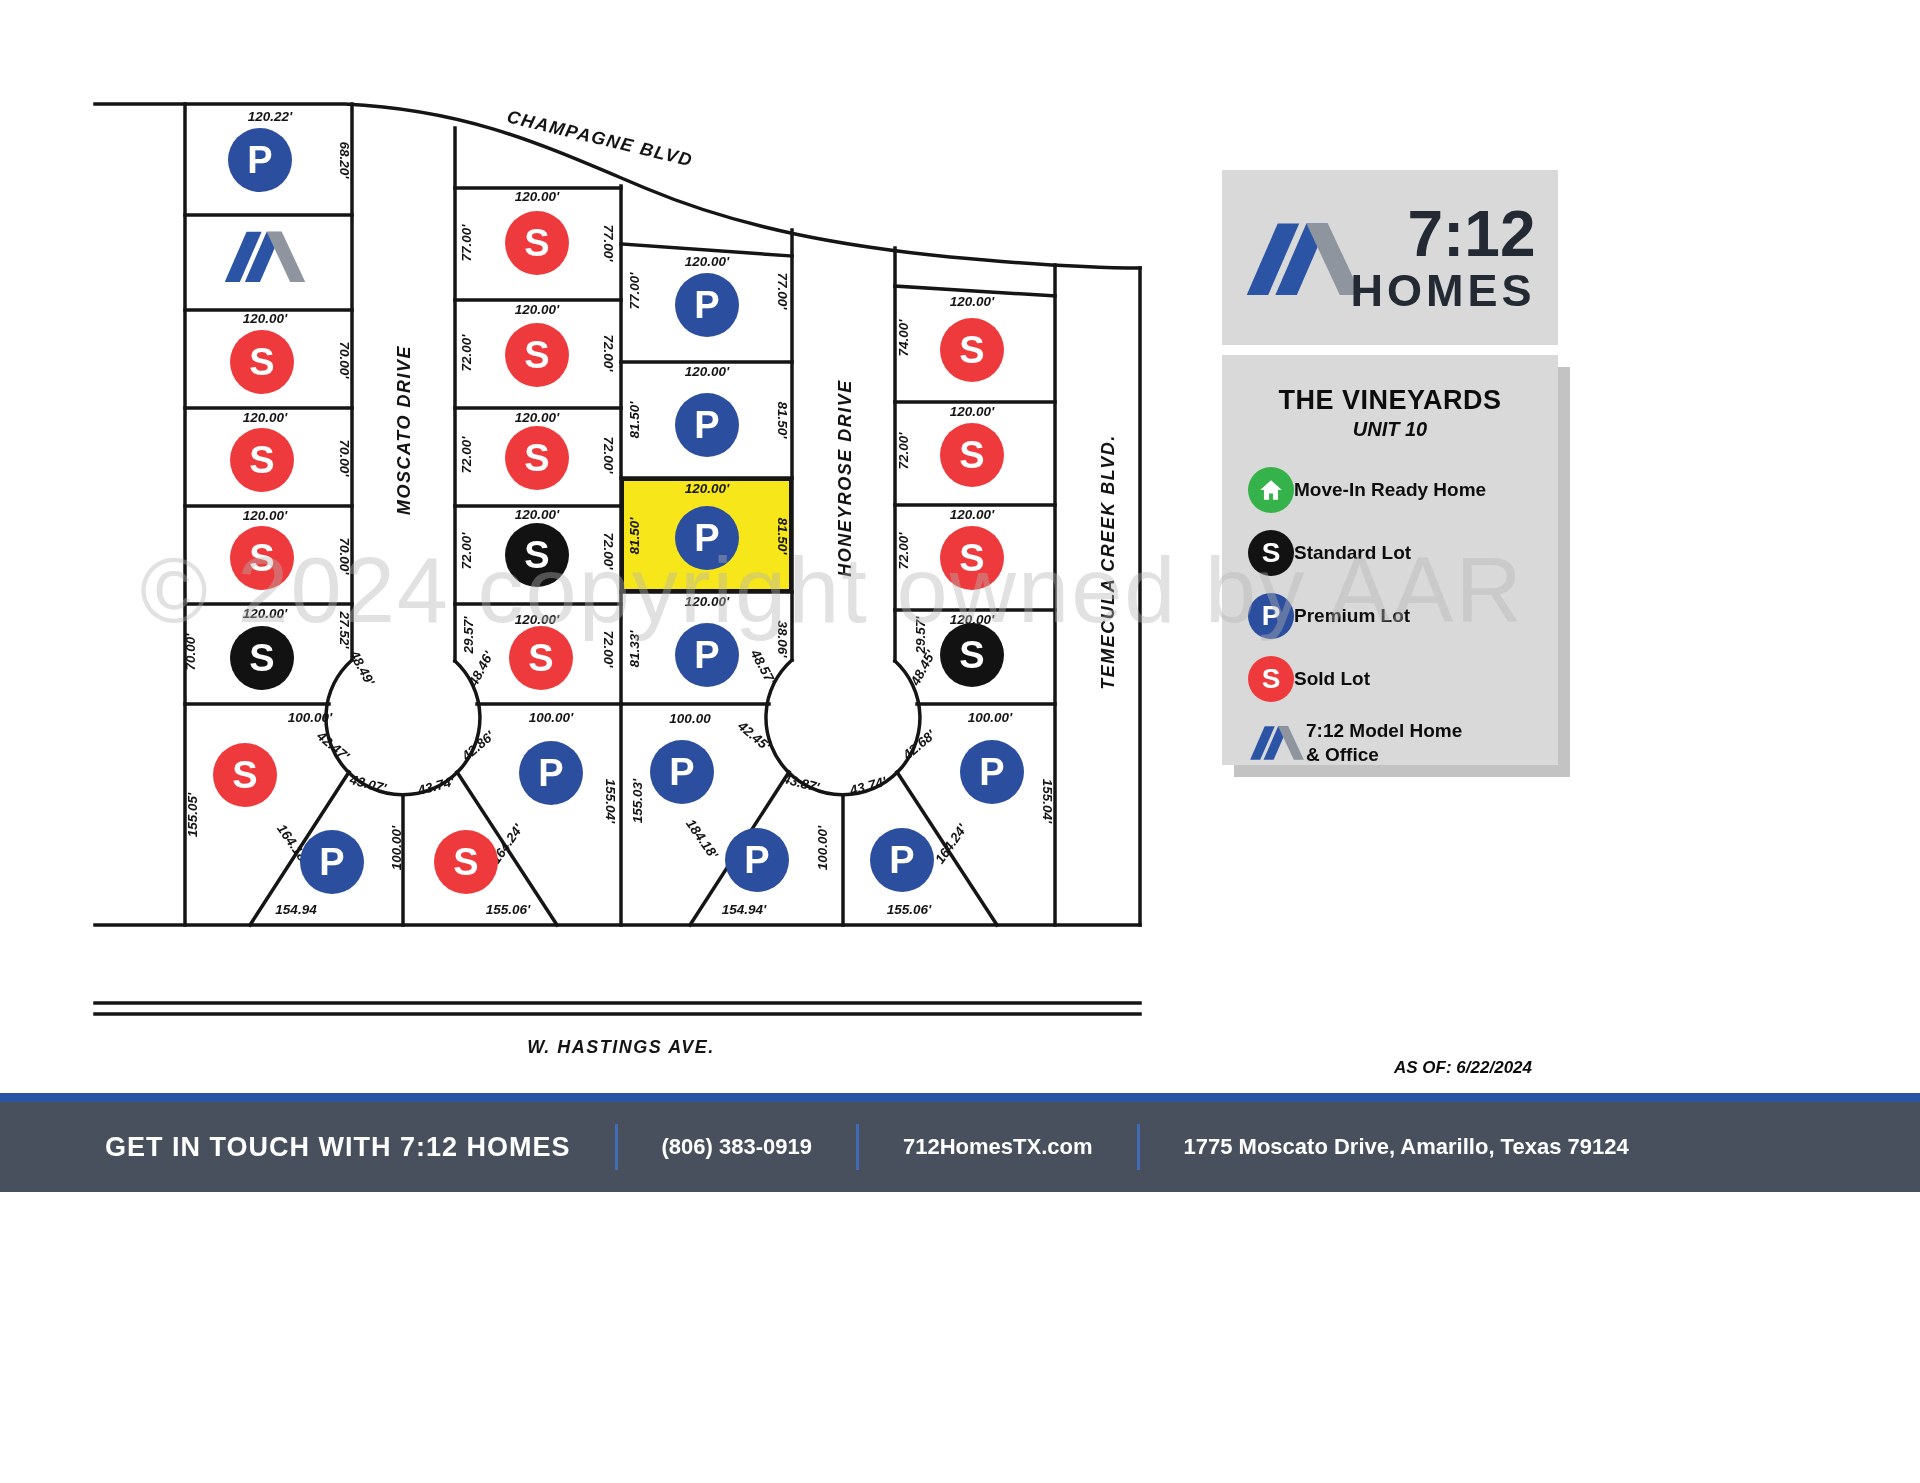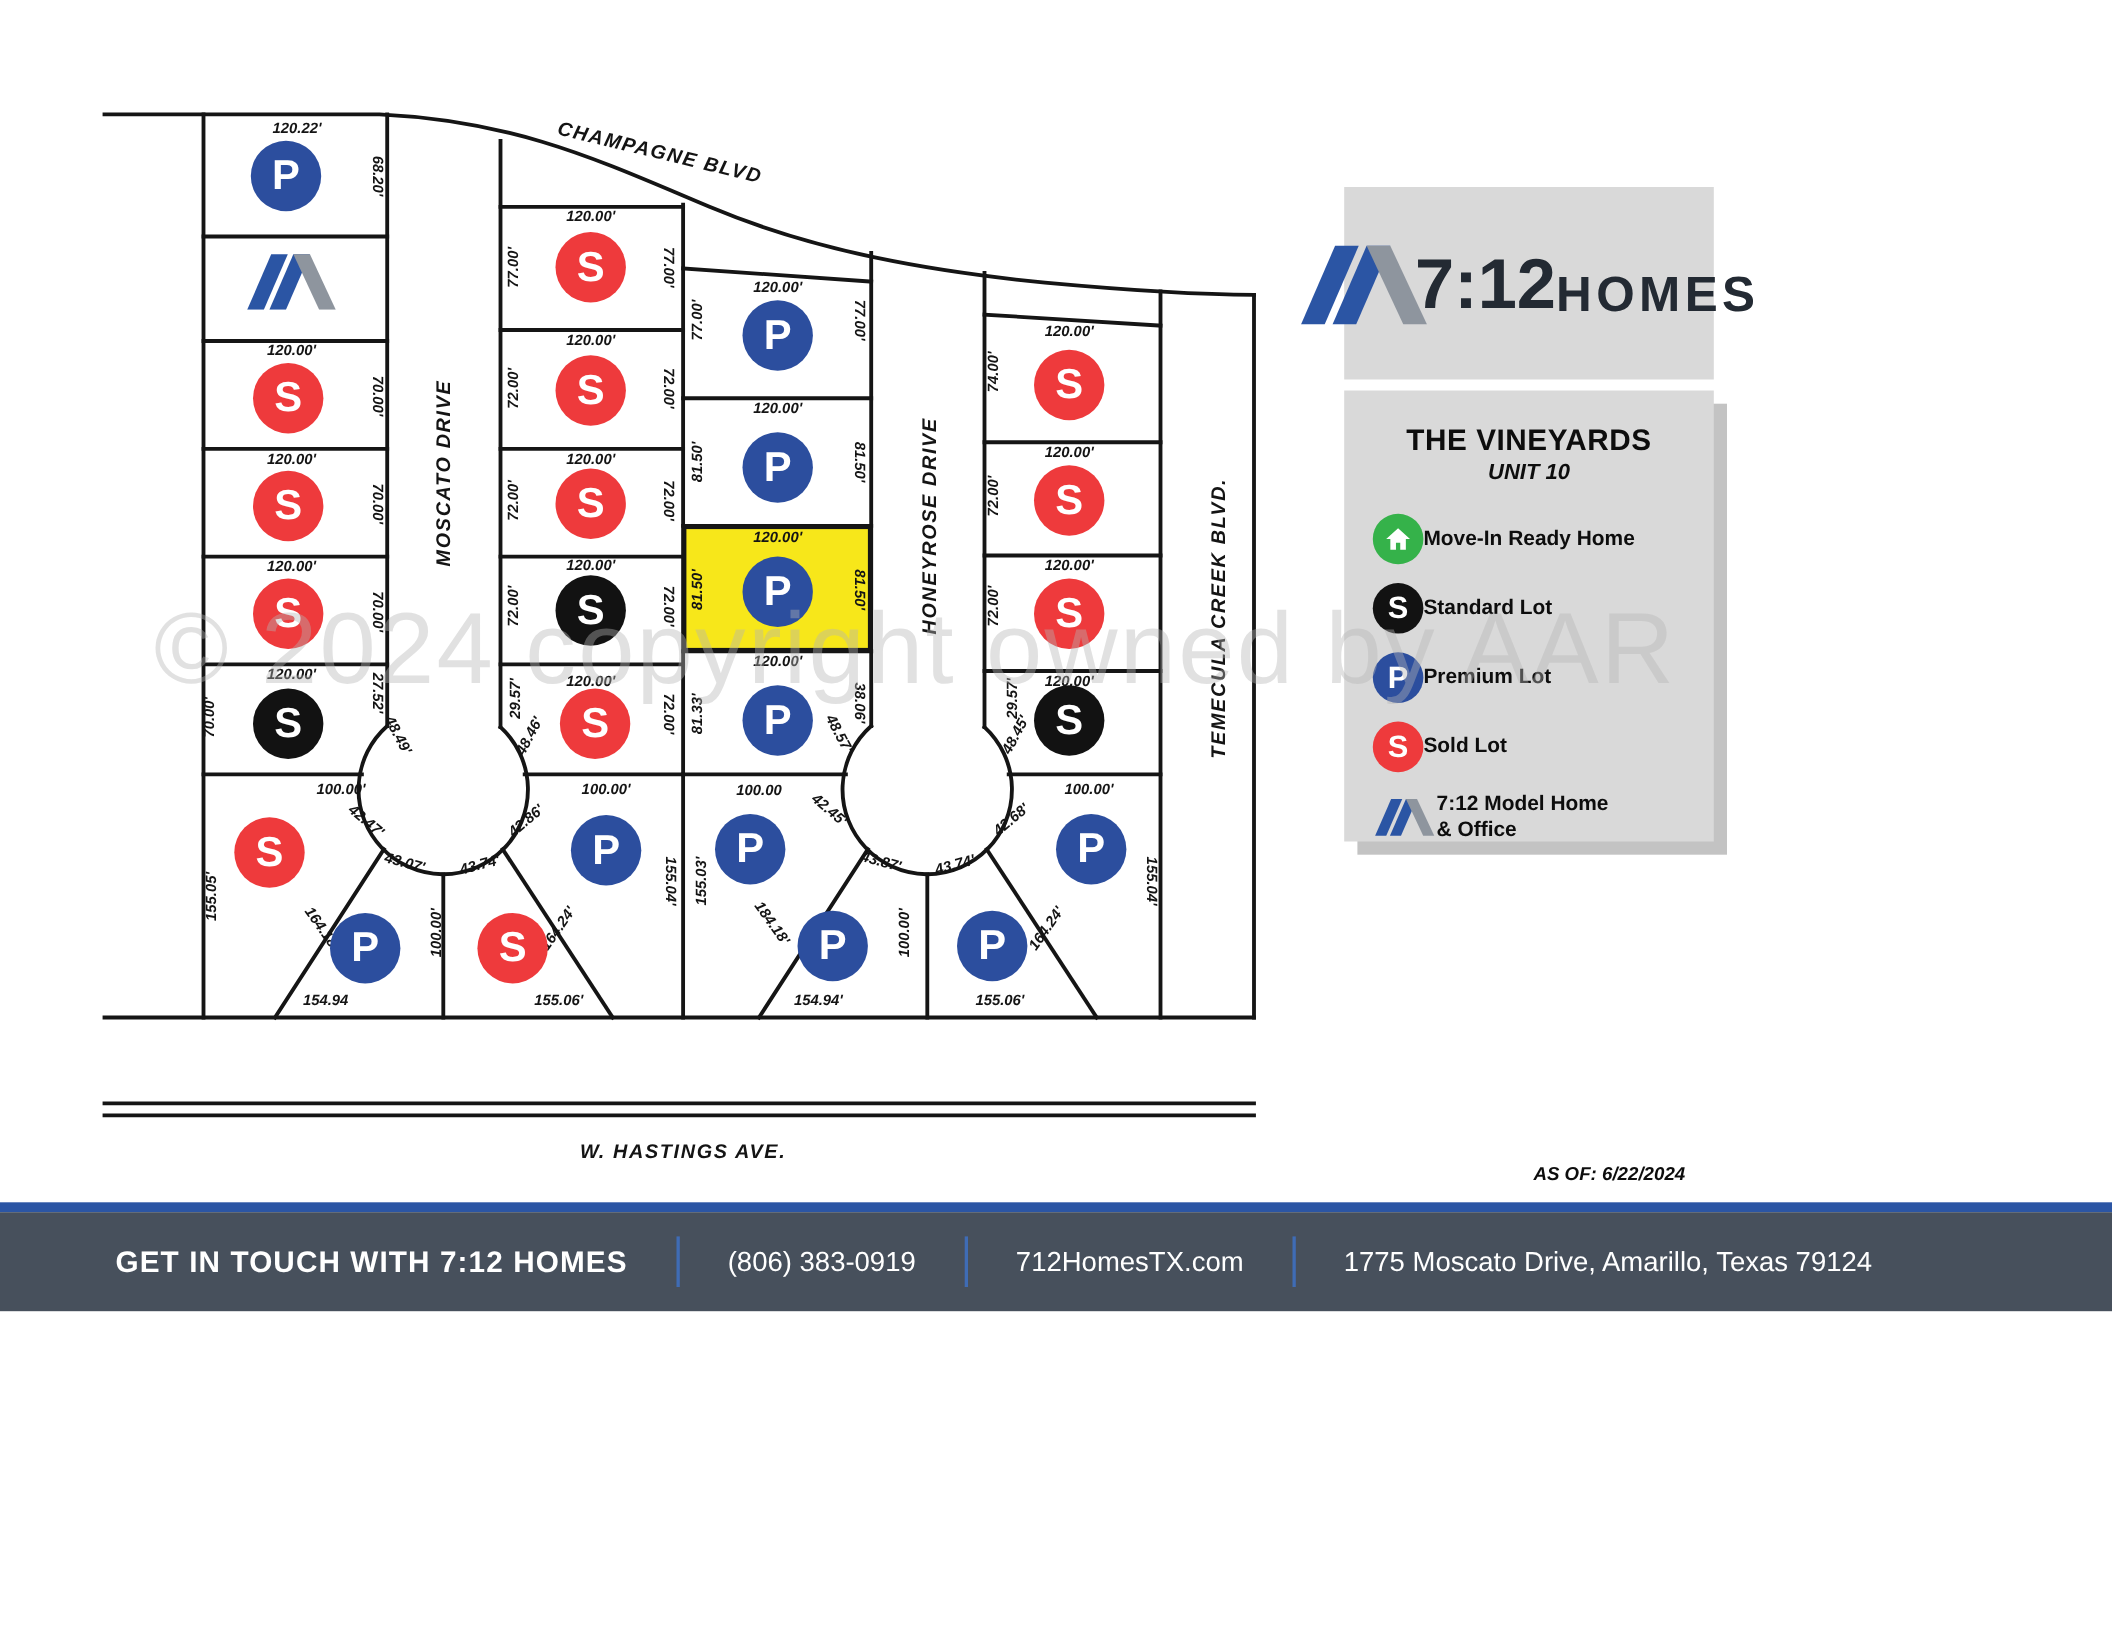--- a/index.html
+++ b/index.html
@@ -14,21 +14,21 @@
   .marker{position:absolute;width:64px;height:64px;border-radius:50%;
        display:flex;align-items:center;justify-content:center;color:#fff;
        font-weight:bold;font-size:38px;transform:translate(-50%,-50%);z-index:4}
   .model-roof{position:absolute;transform:translate(-50%,-50%);z-index:4}
   .watermark{position:absolute;left:140px;top:538px;font-size:92px;letter-spacing:2px;
        color:#b5b5b5;opacity:.4;white-space:nowrap;z-index:20;pointer-events:none}
   .card{position:absolute;background:#d9d9d9;z-index:10}
   .logo-card{left:1222px;top:170px;width:336px;height:175px;
        display:flex;align-items:center;justify-content:center}
   .logo-row{display:flex;align-items:center}
-  .logo-text{display:flex;align-items:flex-end;margin-left:-14px}
+  .logo-text{display:flex;flex-direction:column;align-items:flex-end;margin-left:-14px}
   .logo-712{font-size:64px;font-weight:bold;color:#232a33;line-height:1}
   .logo-homes{font-size:45px;font-weight:bold;letter-spacing:4px;color:#232a33;line-height:1;margin-top:2px}
   .legend-card{left:1222px;top:355px;width:336px;height:410px;
        box-shadow:12px 12px 0 #c3c3c3;padding:30px 26px 0 26px;box-sizing:border-box}
   .lg-title{font-size:27px;font-weight:bold;text-align:center;letter-spacing:.5px;color:#0d0d0d}
   .lg-sub{font-size:20px;font-weight:bold;font-style:italic;text-align:center;margin-top:2px;color:#0d0d0d}
   .lg-rows{margin-top:26px;display:flex;flex-direction:column;gap:17px}
   .lg-row{display:flex;align-items:center;}
   .licon{width:46px;height:46px;min-width:46px;border-radius:50%;display:flex;
        align-items:center;justify-content:center;color:#fff;font-weight:bold;font-size:28px}
@@ -38,21 +38,21 @@
   .licon.red{background:#ee3a3c}
   .roof-wrap{width:58px;min-width:58px;display:flex;justify-content:center}
   .lg-label{font-size:19px;font-weight:bold;color:#0d0d0d;line-height:1.25}
   .asof{position:absolute;left:1120px;top:1058px;width:412px;text-align:right;
        font-size:17px;font-weight:bold;font-style:italic;z-index:10;color:#0d0d0d}
   .stripe{position:absolute;left:0;top:1093px;width:1920px;height:9px;background:#2b55a4;z-index:10}
   .footerbar{position:absolute;left:0;top:1102px;width:1920px;height:90px;background:#47505c;
        display:flex;align-items:center;color:#fff;z-index:10;box-sizing:border-box;padding-left:105px}
   .f-head{font-size:27px;font-weight:bold;letter-spacing:1px}
   .f-div{width:3px;height:46px;background:#3f6cb5;margin:0 44px}
-  .f-item{font-size:25px;font-weight:400}
+  .f-item{font-size:22px;font-weight:700}
 </style>
 </head>
 <body>
 
 <div class="map">
   <svg class="plat" viewBox="0 0 1920 1483" fill="none" stroke="#151515" stroke-width="3.5" stroke-linecap="square">
     <path d="M95 104 H345 C470 110 545 146 645 188 C745 230 850 247 950 257 C1015 263 1092 268 1140 268"></path>
     <line x1="185" y1="104" x2="185" y2="925"></line>
     <line x1="352" y1="104" x2="352" y2="660"></line>
     <line x1="455" y1="128" x2="455" y2="661"></line>

